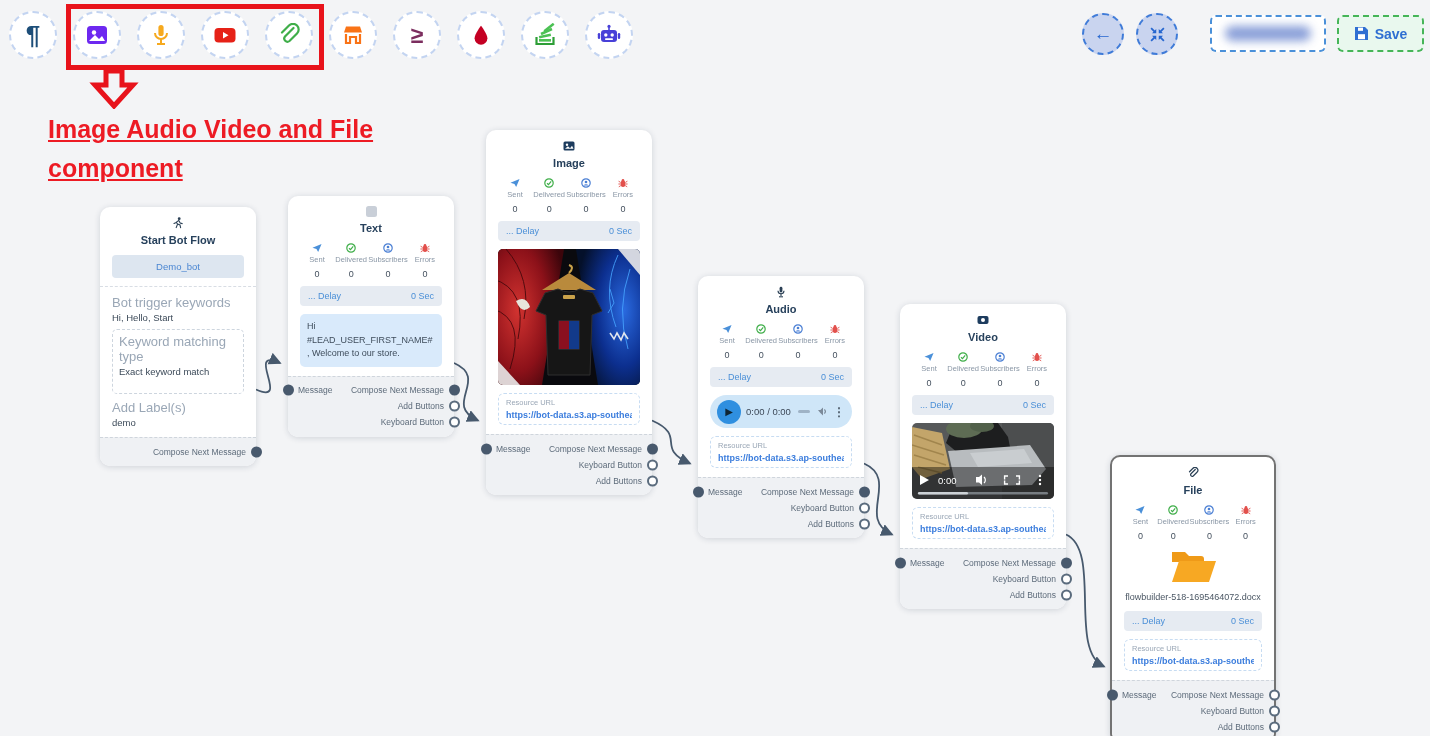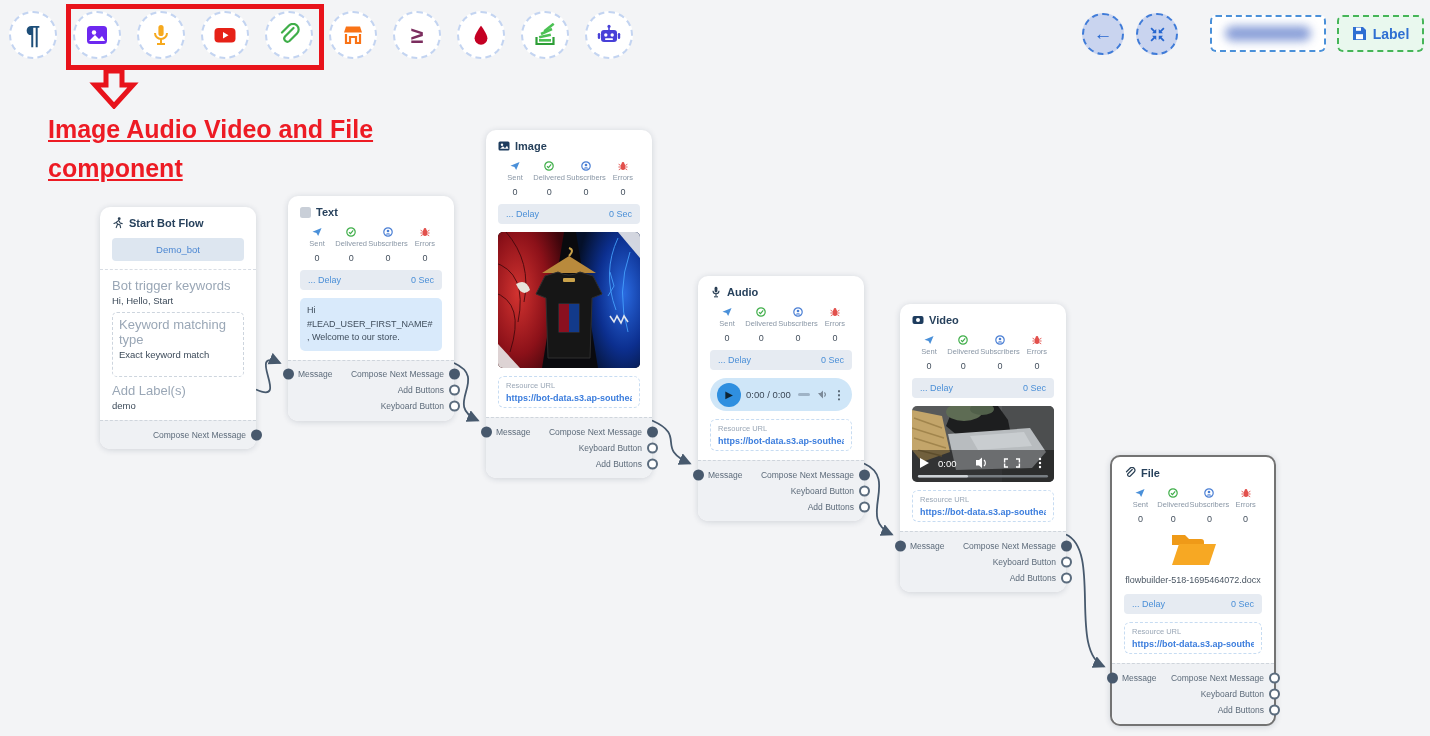--- a/index.html
+++ b/index.html
@@ -53,21 +53,21 @@
     color:#2f6fd2; font-size:14px; font-weight:bold;
   }
 
   
   .node {
     position:absolute; z-index:2; width:166px; background:#fff; border-radius:10px;
     box-shadow:0 1px 6px rgba(25,42,70,.16); font-size:9px; color:#44505e;
   }
   .node.selected { border:2px solid #737373; }
   .node-body { padding:10px 12px 9px; }
-  .node-title { display:flex; align-items:center; gap:5px; font-size:11px; font-weight:bold; color:#27415c; margin-bottom:9px; }
+  .node-title { display:flex; align-items:center; gap:5px; font-size:11px; font-weight:bold; color:#27415c; margin-bottom:9px;flex-direction:column; }
   .stats { display:flex; margin-bottom:7px; }
   .stat { flex:1; text-align:center; }
   .stat-h { display:flex; align-items:center; justify-content:center; gap:2px; font-size:7.5px; color:#8a97a6; white-space:nowrap;flex-direction:column; }
   .stat-v { font-size:9px; color:#44505e; margin-top:5px; }
   .delay {
     display:flex; justify-content:space-between; align-items:center;
     background:#e6ebf2; border-radius:4px; padding:5px 8px;
     font-size:9px; color:#4a8fd7; margin-bottom:8px; cursor:pointer;
   }
   .resource { border:1px dashed #c7dcf2; border-radius:6px; padding:4px 7px; }
@@ -238,21 +238,21 @@
 </div>
 <div class="btn-blurred">
   <div class="blur-blob"></div>
 </div>
 <div class="btn-save">
   <svg width="15" height="15" viewBox="0 0 15 15">
     <path d="M1,1 h10 l3,3 v10 h-13 Z" fill="#2f6fd2"></path>
     <rect x="4" y="8.2" width="7" height="5" fill="#fff"></rect>
     <rect x="4" y="1.6" width="5" height="3.2" fill="#fff"></rect>
   </svg>
-  <span>Label</span>
+  <span>Save</span>
 </div>
 
 <div class="node" style="left:100px; top:207px; width:156px;">
   <div class="node-body">
     <div class="node-title">
       <svg width="12" height="12" viewBox="0 0 12 12">
         <circle cx="7.2" cy="1.7" r="1.4" fill="#2b4055"></circle>
         <path d="M6.8,3.4 L4.2,5.4 L5.6,7 L4.2,10.6 M6.8,3.4 L8.2,6 L10.2,6.6 M5.6,7 L8,8 L8.6,10.6 M4.2,5.4 L2,6.4" stroke="#2b4055" stroke-width="1.1" fill="none" stroke-linecap="round"></path>
       </svg>
       <span>Start Bot Flow</span>

